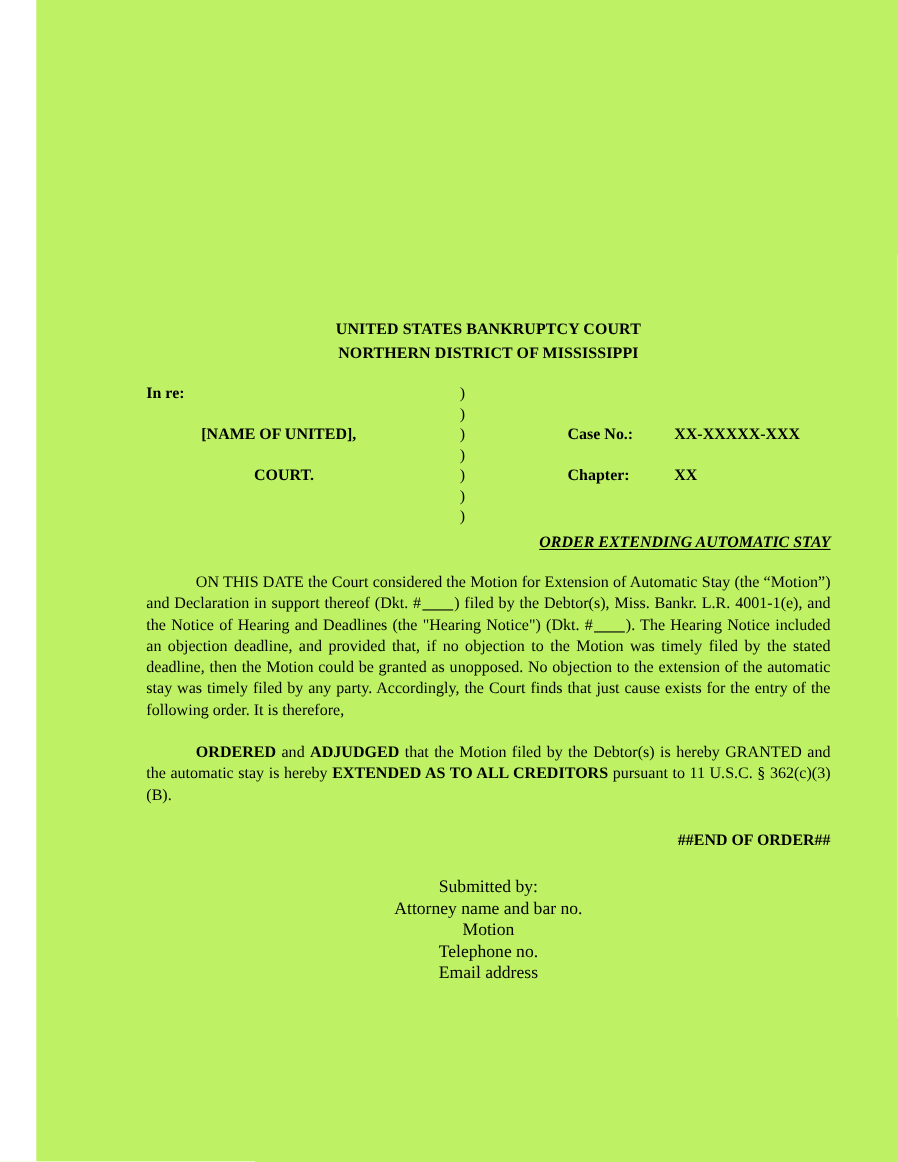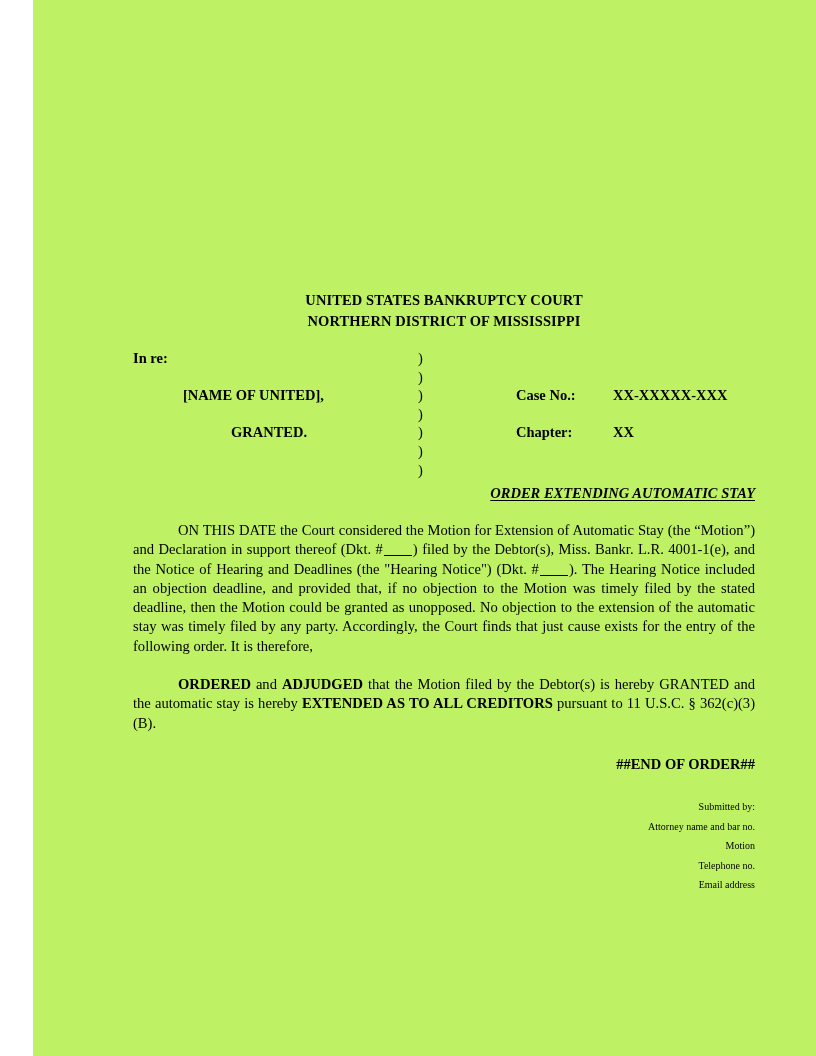--- a/index.html
+++ b/index.html
@@ -113,23 +113,23 @@
   .end-of-order {
     text-align: right;
     font-weight: bold;
     font-size: 14.5px;
     margin-top: 23px;
   }
 
   
   .submitted {
     margin-top: 24px;
-    font-size: 10px;
+    font-size: 16px;
     line-height: 19.6px;
-    text-align: right;
+    text-align: center;
   }
   .submitted div { white-space: nowrap; }
 </style>
 </head>
 <body>
 
 <div class="page">
   <div class="content">
 
     <div class="court-header">
@@ -153,21 +153,21 @@
         <span class="paren">)</span>
         <span class="cap-label">Case No.:</span>
         <span class="cap-value">XX-XXXXX-XXX</span>
       </div>
 
       <div class="caption-row" style="top:55.8px;">
         <span class="paren">)</span>
       </div>
 
       <div class="caption-row" style="top:74.4px;">
-        <span class="party-name" style="left:98px;">GRANTED.</span>
+        <span class="party-name" style="left:98px;">COURT.</span>
         <span class="paren">)</span>
         <span class="cap-label">Chapter:</span>
         <span class="cap-value">XX</span>
       </div>
 
       <div class="caption-row" style="top:93px;">
         <span class="paren">)</span>
       </div>
 
       <div class="caption-row" style="top:111.6px;">

